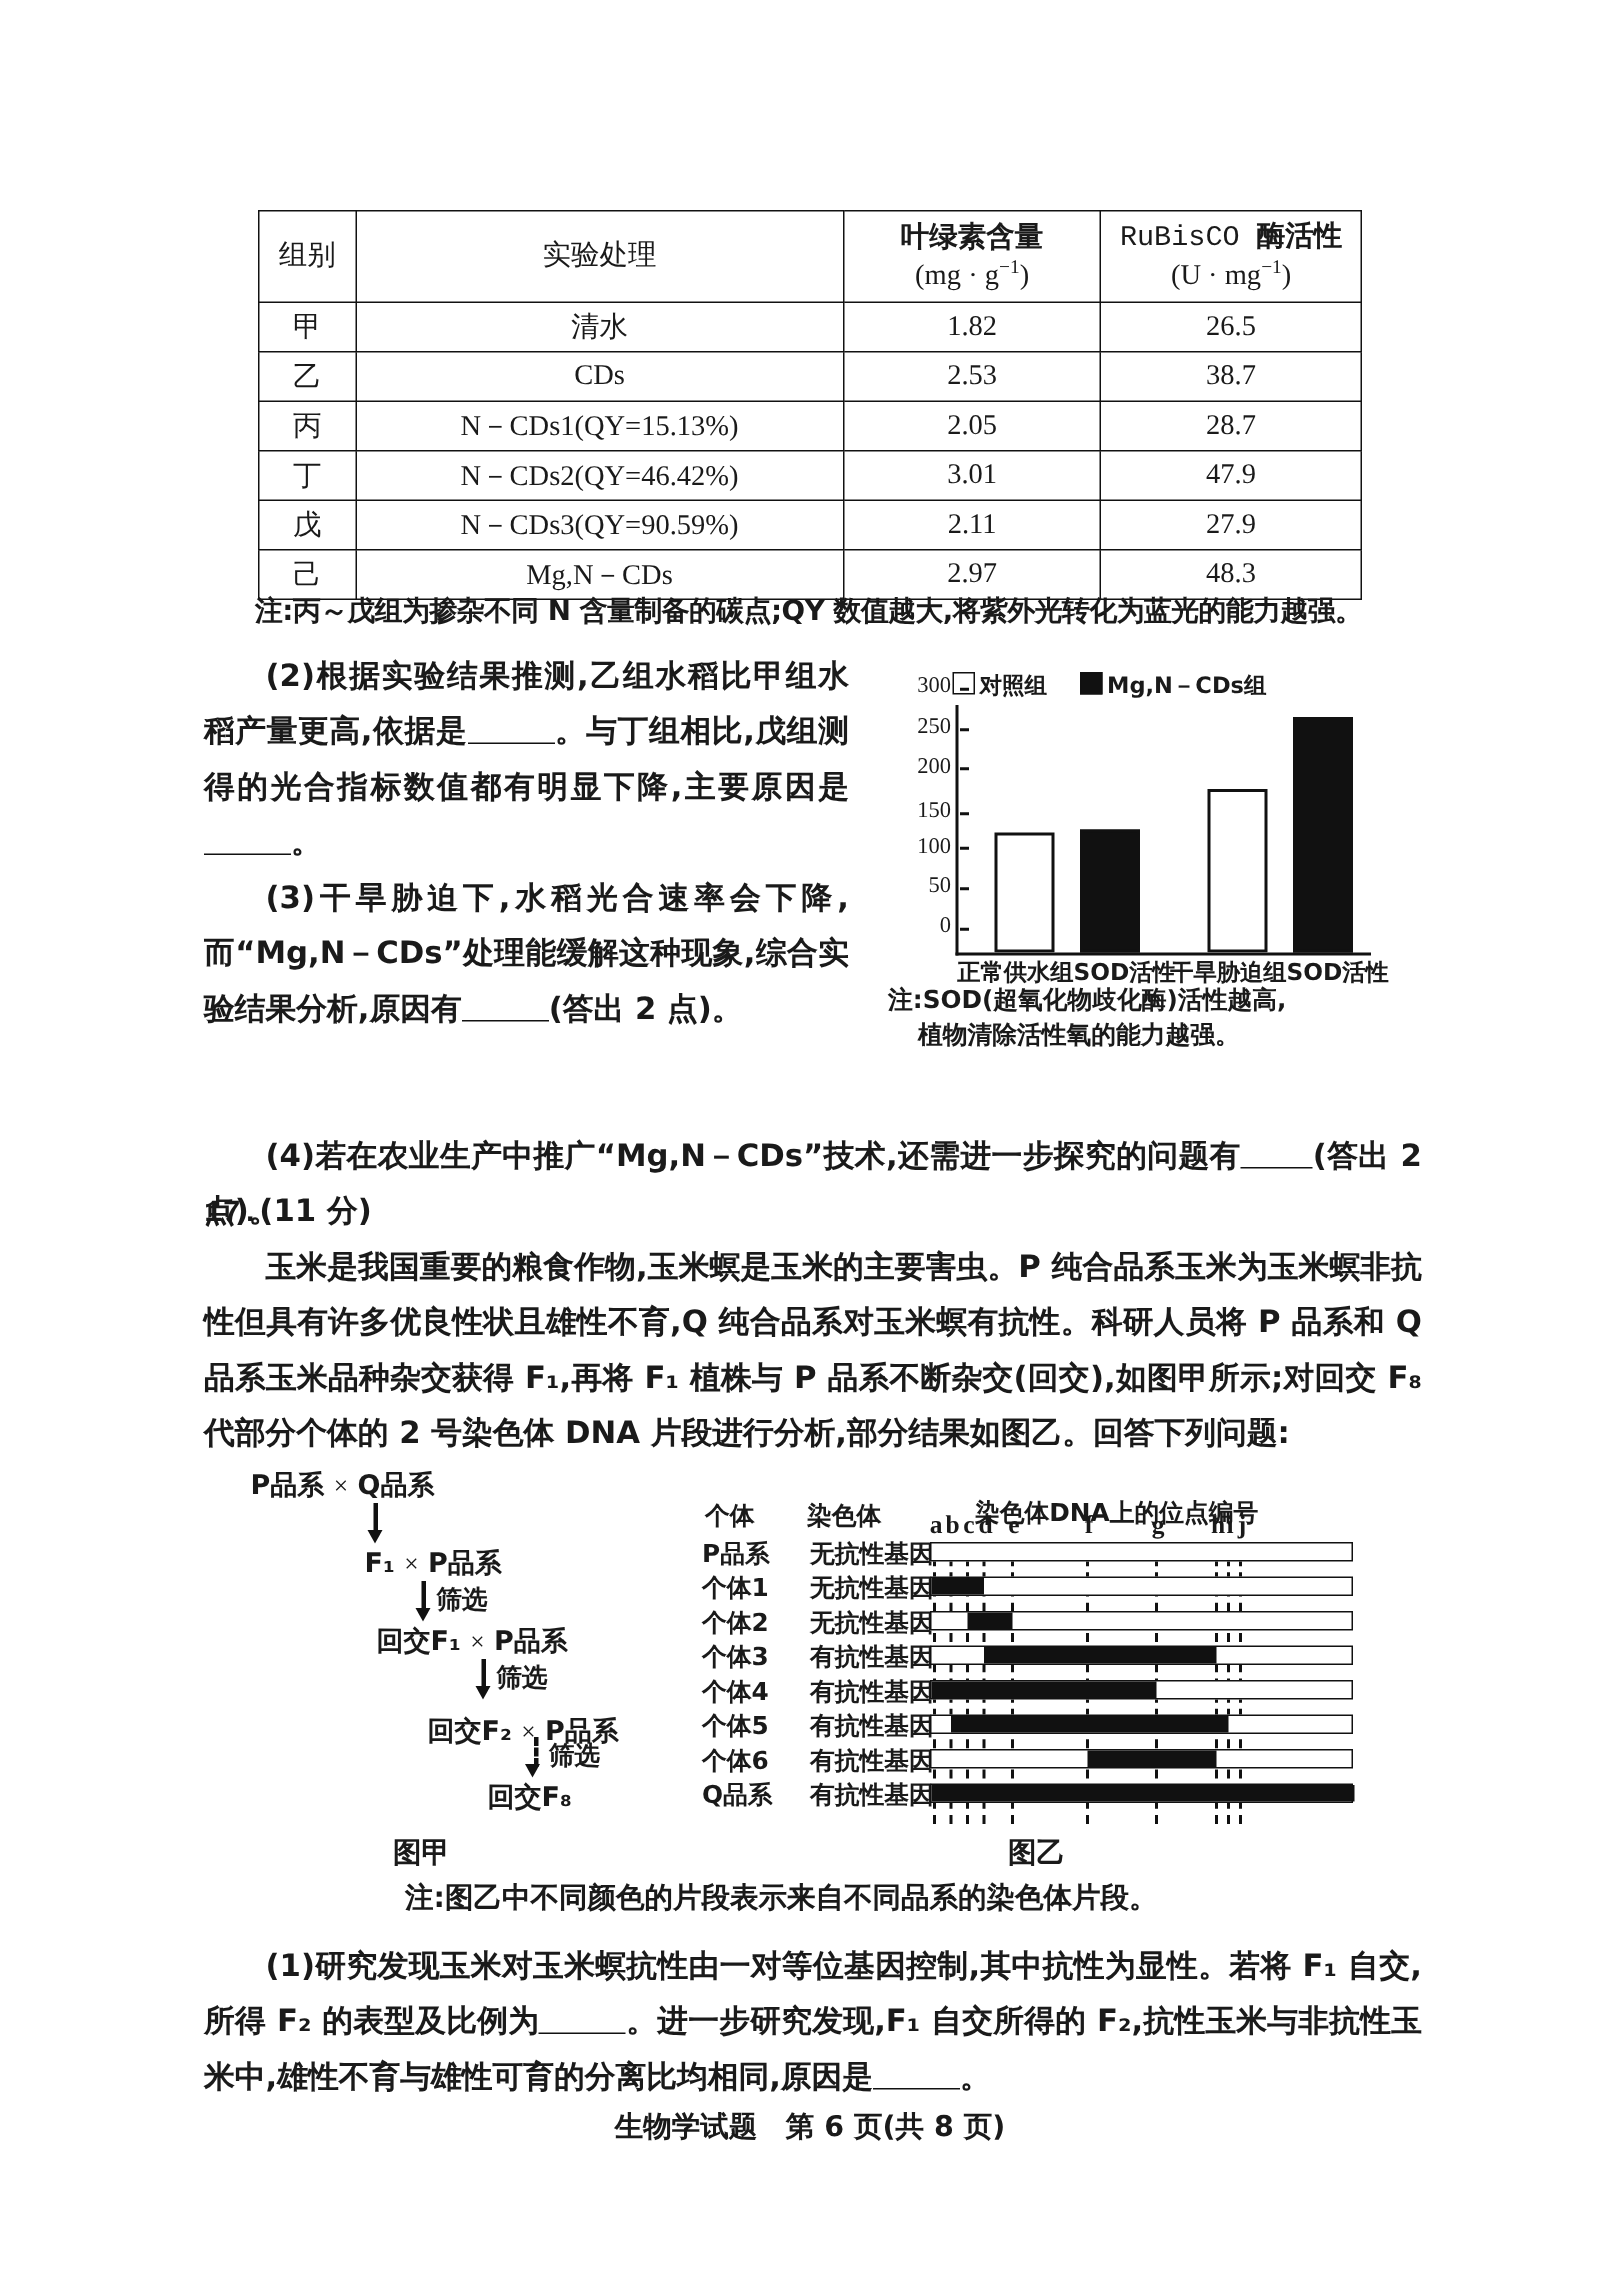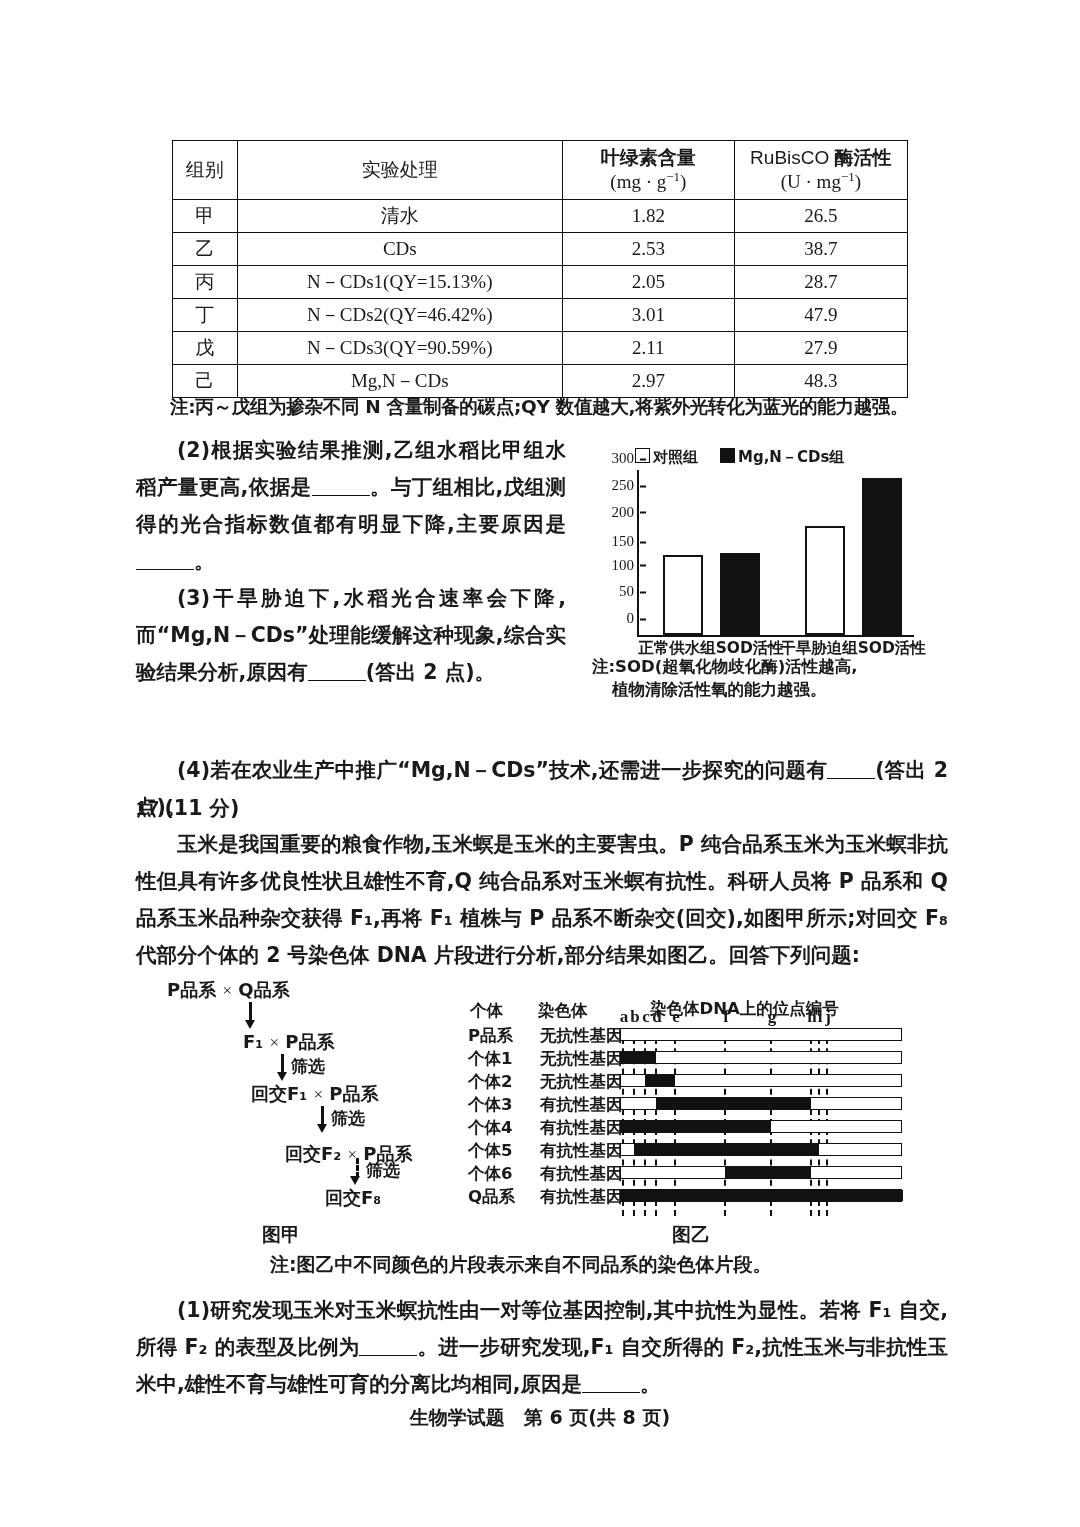--- a/index.html
+++ b/index.html
@@ -49,21 +49,21 @@
     line-height:37px;
     font-family:"DejaVu Sans",sans-serif;
     font-weight:700;
     text-align:justify;
   }
   .qcol p{margin:0;}
   .indent{text-indent:2em;}
   .blank{display:inline-block;border-bottom:1.8px solid #111;height:1em;vertical-align:-2px;}
   .b5{width:58px;}
   .b4{width:48px;}
-  .serif{font-family:Liberation Sans, sans-serif;font-weight:normal;}
+  .serif{font-family:Liberation Mono, monospace;font-weight:normal;}
 
   
   .chart-wrap{position:absolute;left:575px;top:448px;width:355px;height:200px;}
   .legend{position:absolute;left:60px;top:0px;font-size:15px;font-family:"DejaVu Sans",sans-serif;font-weight:700;white-space:nowrap;}
   .lg-box{display:inline-block;width:13px;height:13px;border:1.6px solid #111;vertical-align:-1px;margin-right:3px;}
   .lg-box.filled{background:#111;}
   .lg-gap{display:inline-block;width:22px;}
 
   .plot{position:absolute;left:62px;top:22px;width:275px;height:165px;
         border-left:2.2px solid #111;border-bottom:2.2px solid #111;}

